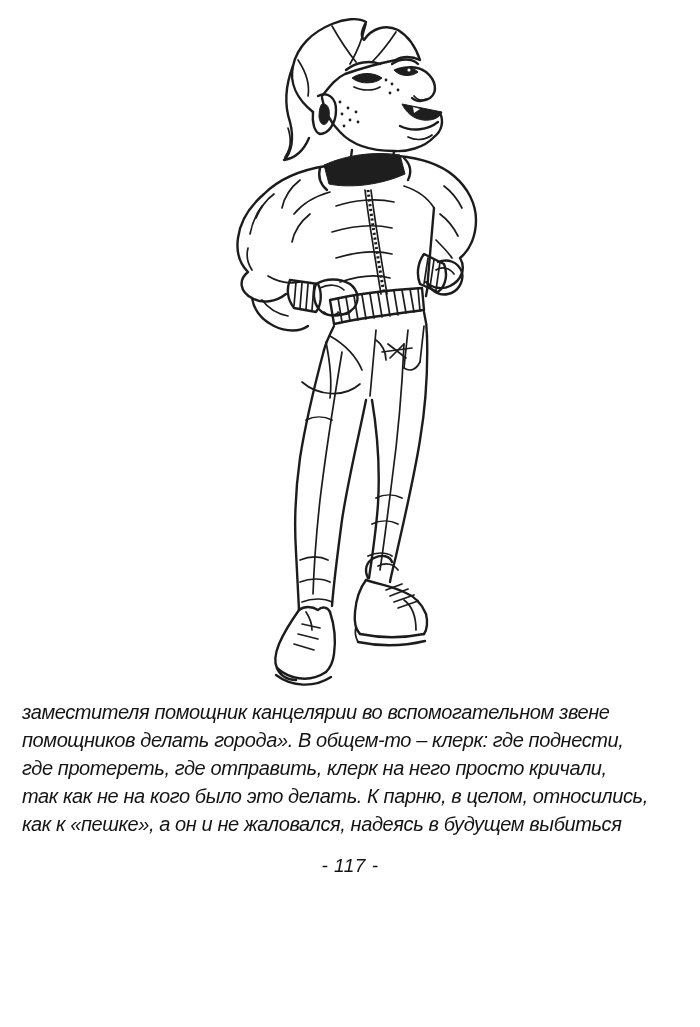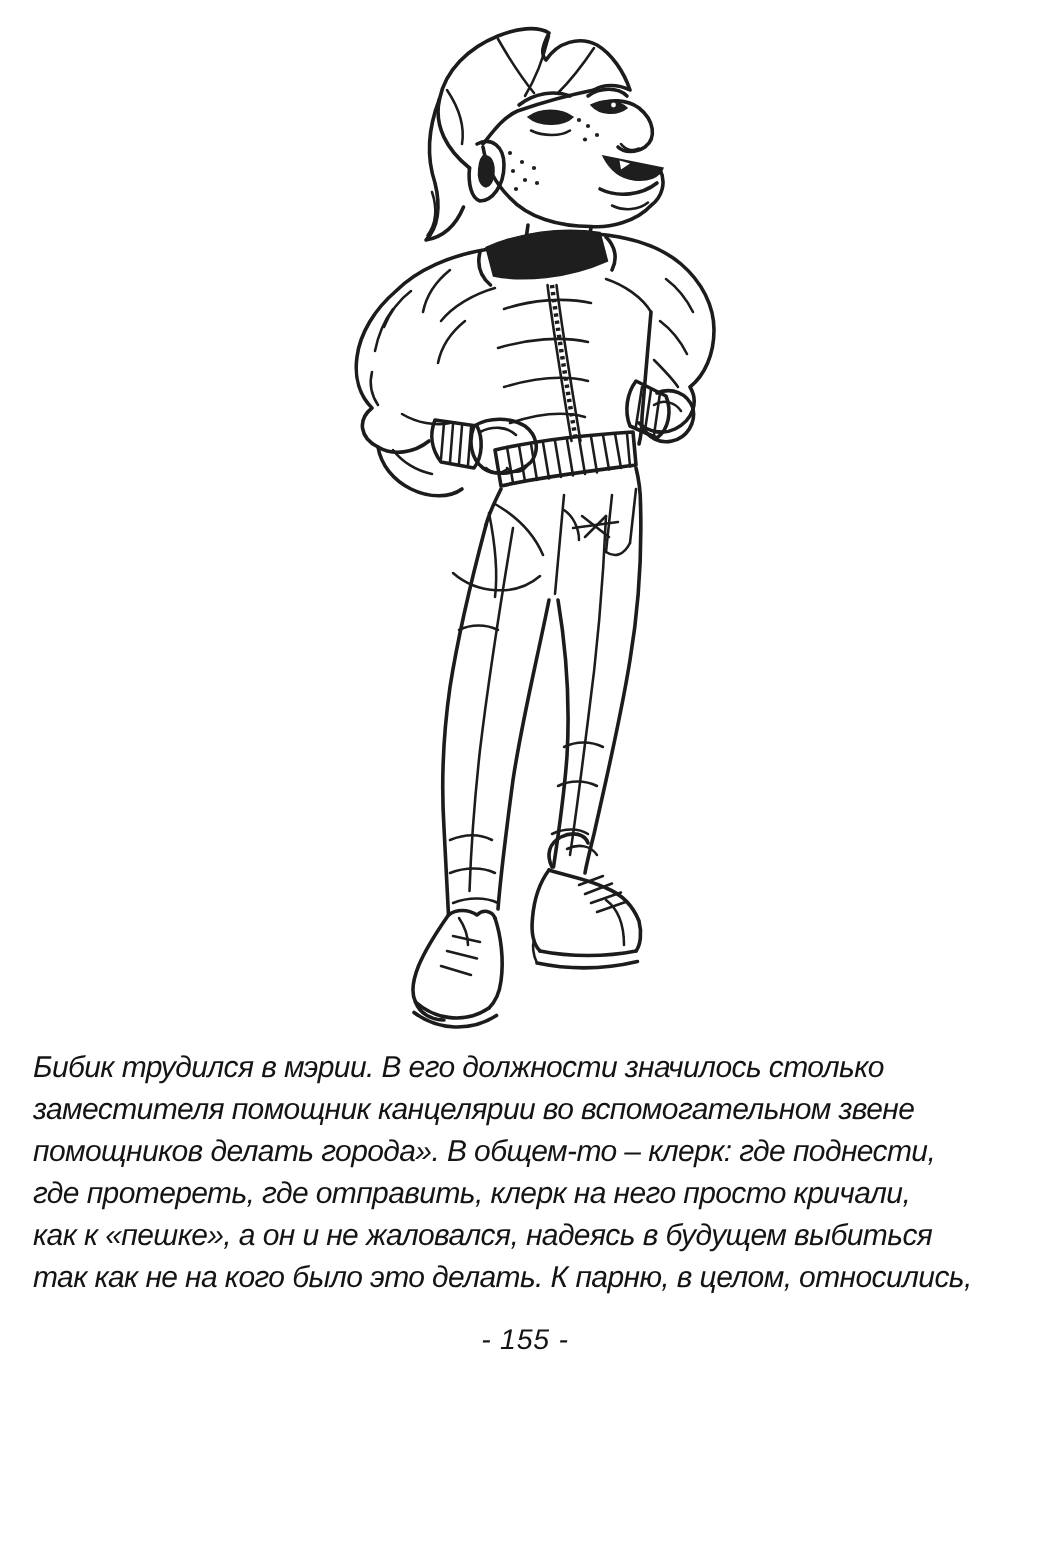--- a/index.html
+++ b/index.html
@@ -222,23 +222,22 @@
             <path d="M298,634 L318,639"></path>
             <path d="M294,644 L314,650"></path>
         </g>
         <path class="ink" d="M277,668 C288,678 308,684 326,672"></path>
         <path class="ink" d="M276,675 C292,687 314,688 331,677"></path>
       </g>
     </svg>
   </figure>
 
   <div class="story">
-    <div class="line">Бибик трудился в мэрии. В его должности значилось столько</div>
     <div class="line">заместителя помощник канцелярии во вспомогательном звене</div>
     <div class="line">помощников делать города». В общем-то – клерк: где поднести,</div>
     <div class="line">где протереть, где отправить, клерк на него просто кричали,</div>
+    <div class="line">так как не на кого было это делать. К парню, в целом, относились,</div>
     <div class="line">как к «пешке», а он и не жаловался, надеясь в будущем выбиться</div>
-    <div class="line">так как не на кого было это делать. К парню, в целом, относились,</div>
   </div>
 
-  <div class="pageno">- 155 -</div>
+  <div class="pageno">- 117 -</div>
 
 </div>
 
 </body></html>

